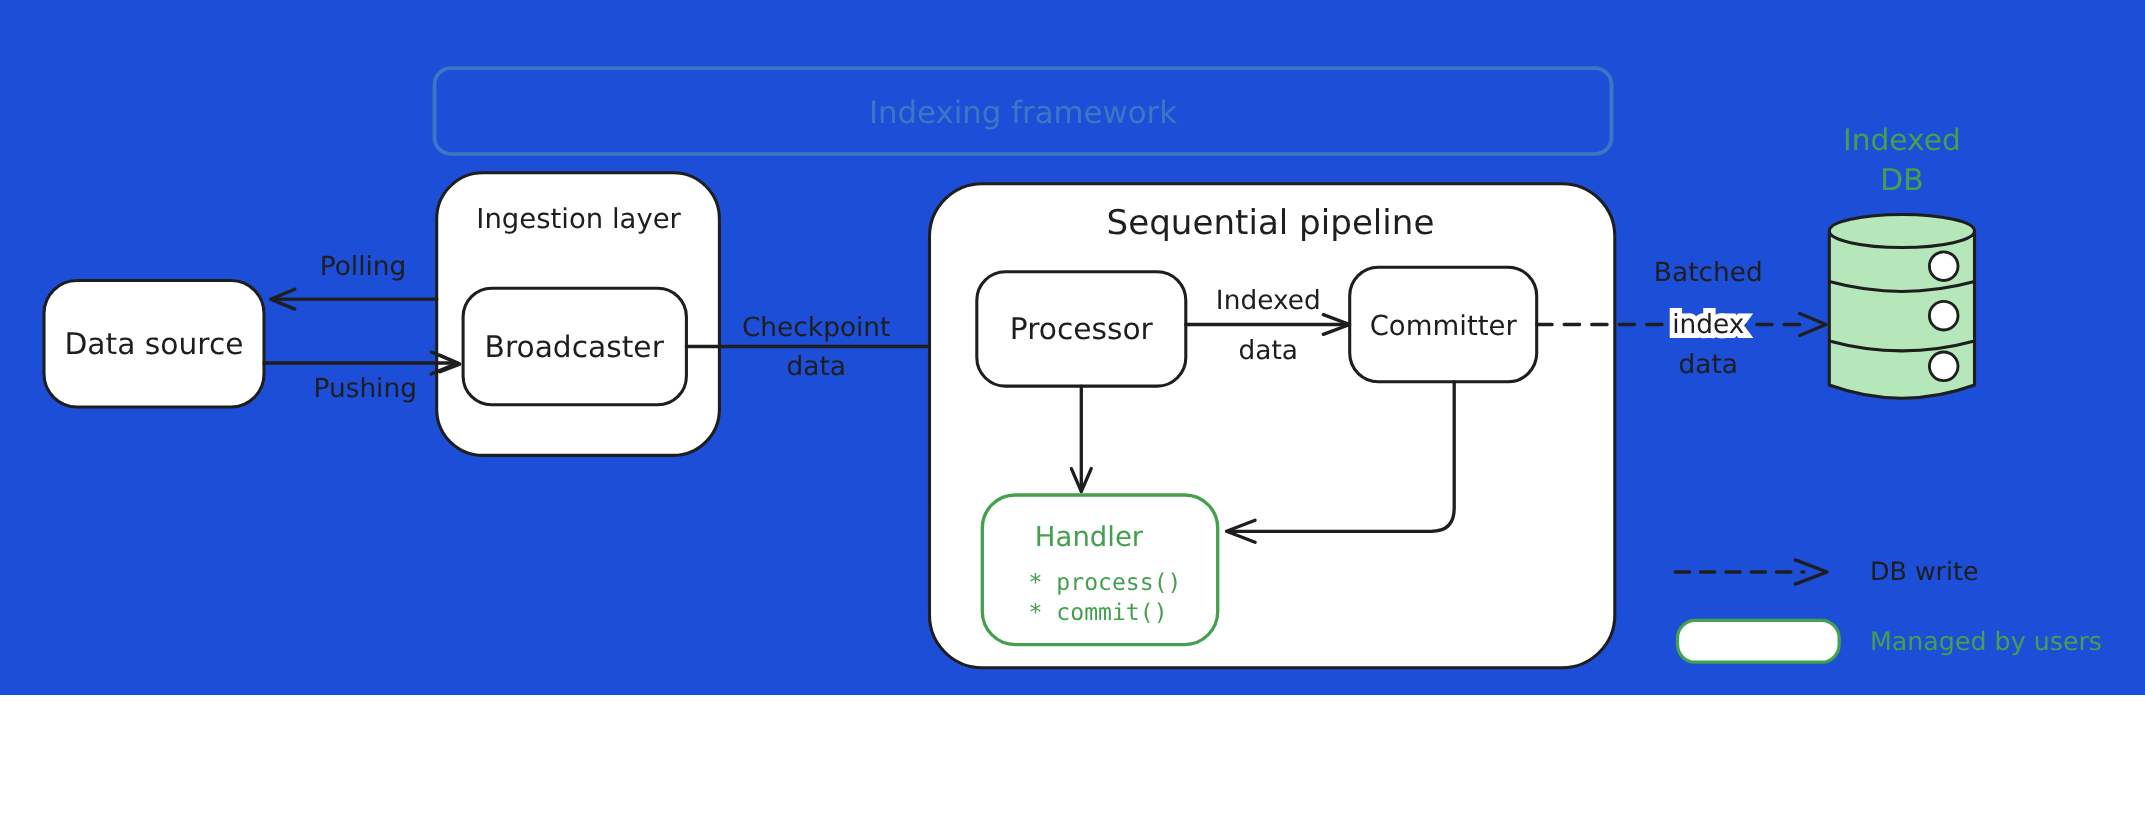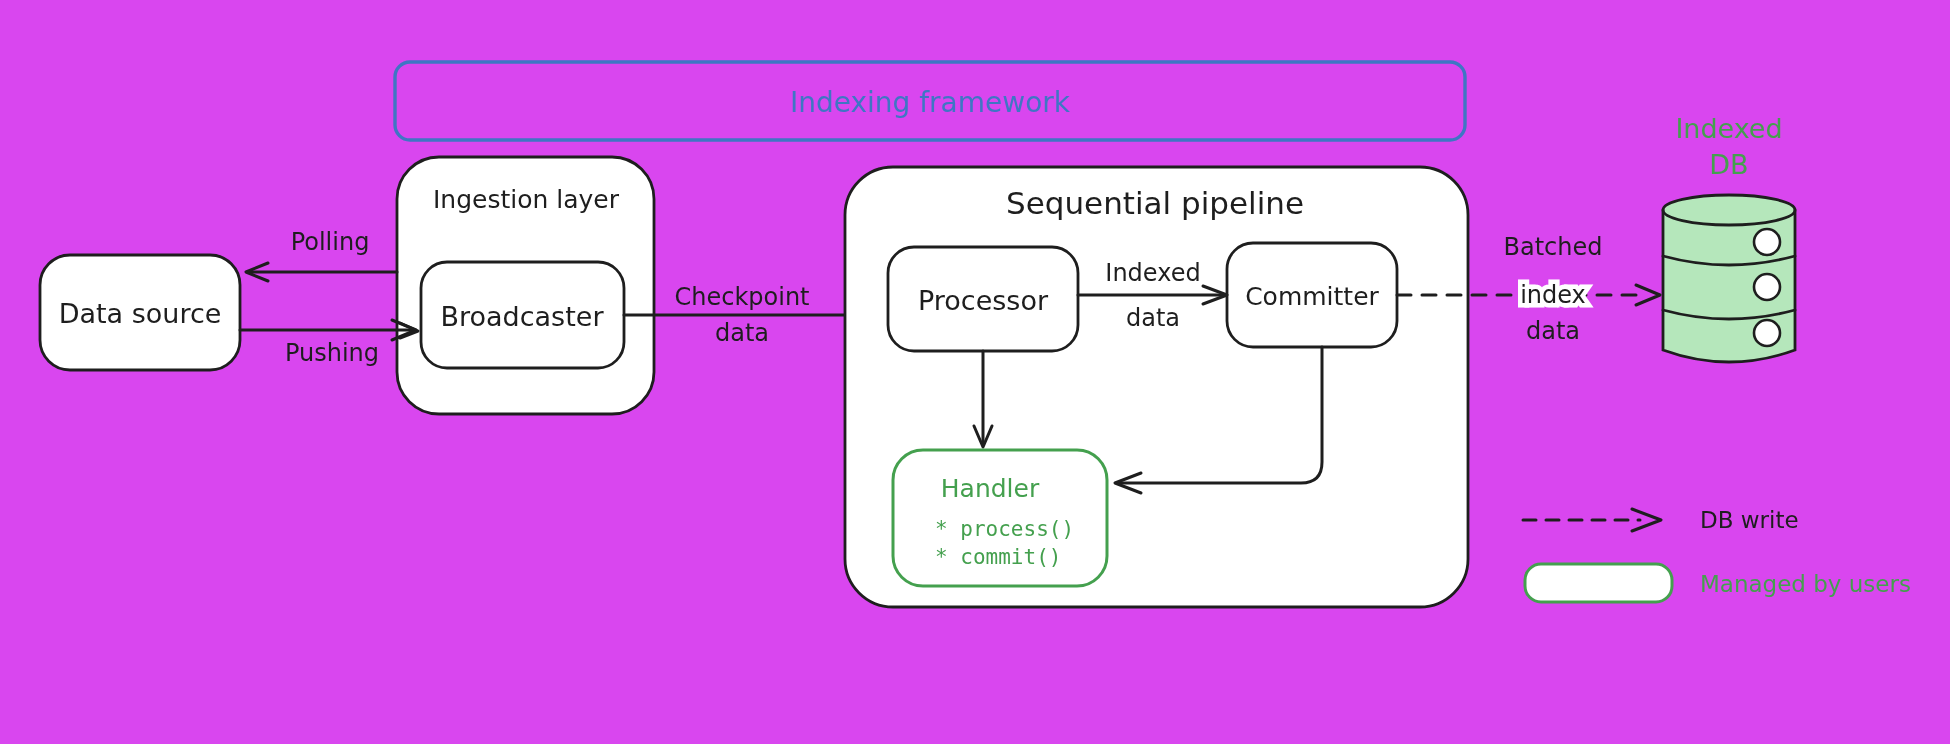--- a/index.html
+++ b/index.html
@@ -1,16 +1,16 @@
 <!DOCTYPE html>
 <html><head>
 <meta charset="utf-8">
 <style>
   html,body{margin:0;padding:0;background:#ffffff;}
-  #canvas{position:relative;width:1950px;height:744px;background:#d946ef;overflow:hidden;}
+  #canvas{position:relative;width:1950px;height:632px;background:#1d4ed8;overflow:hidden;}
   svg{display:block;}
 
   
   .box{fill:#ffffff;stroke:#1e1e1e;stroke-width:2.8;}
   .box-blue{fill:none;stroke:#3f76c4;stroke-width:3.4;}
   .box-green{fill:#ffffff;stroke:#44a04e;stroke-width:3;}
   .edge{stroke:#1e1e1e;stroke-width:3;fill:none;stroke-linecap:round;stroke-linejoin:round;}
   .dashed{stroke-dasharray:14 11;}
   .dashed-sm{stroke-dasharray:13 10;}
   .cyl-fill{fill:#b5e7bb;stroke:none;}

